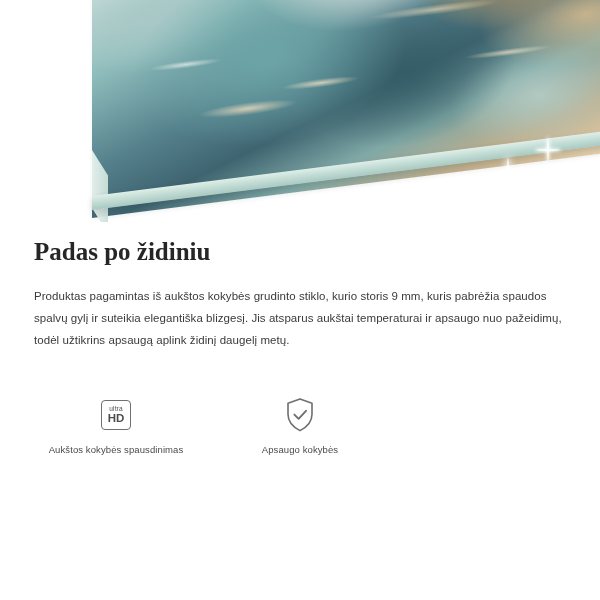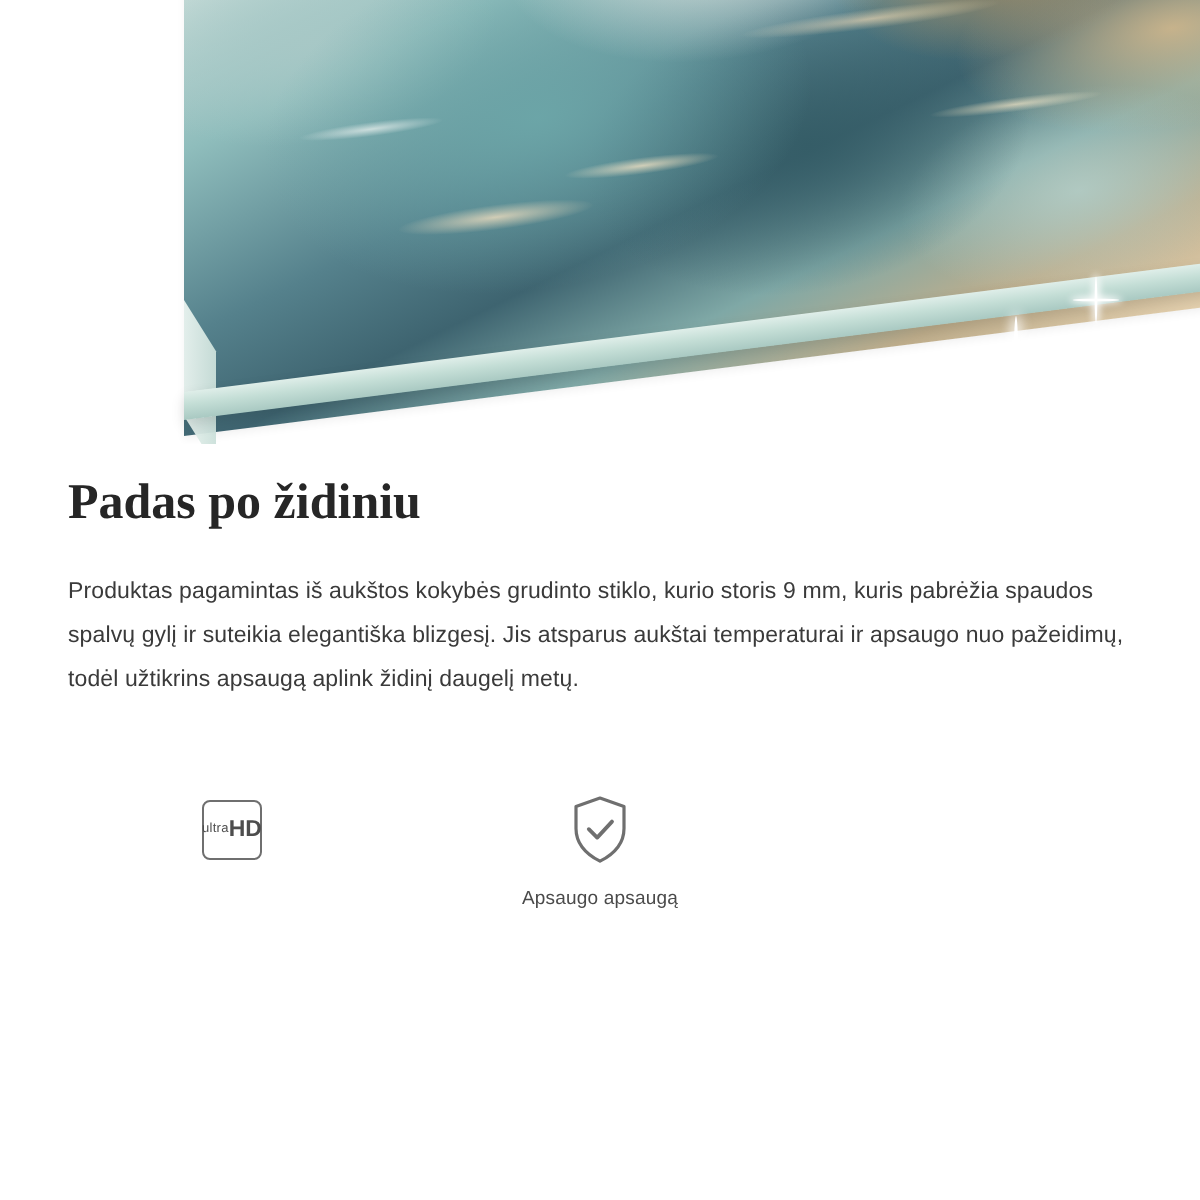--- a/index.html
+++ b/index.html
@@ -151,20 +151,21 @@
     margin-top: 6px;
     letter-spacing: .01em;
   }
   svg { display: block; }
   .ultrahd-box {
     width: 30px;
     height: 30px;
     border: 1.6px solid #6f6f6f;
     border-radius: 4px;
     display: flex;
+    flex-direction: column;
     align-items: center;
     justify-content: center;
     color: #4d4d4d;
     line-height: 1;
   }
   .ultrahd-box .u1 { font-size: 6.5px; letter-spacing: .02em; }
   .ultrahd-box .u2 { font-size: 11.5px; font-weight: bold; margin-top: 1px; }
 </style>
 </head>
 <body>
@@ -190,28 +191,29 @@
 <div class="features">
 
 
   <div class="feature">
     <div class="feature-icon">
       <div class="ultrahd-box">
         <span class="u1">ultra</span>
         <span class="u2">HD</span>
       </div>
     </div>
+    <div class="feature-label">Aukštos kokybės spausdinimas</div>
   </div>
 
   <div class="feature">
     <div class="feature-icon">
       <svg width="36" height="40" viewBox="0 0 36 40" fill="none" stroke="#6f6f6f" stroke-width="1.6" stroke-linejoin="round" stroke-linecap="round">
         <path d="M18 4l12 4.2v11c0 7.2-5 12.8-12 16.4-7-3.6-12-9.2-12-16.4v-11z"></path>
         <path d="M12.4 19.6l4.2 4.2 7.4-8" stroke-width="1.9"></path>
       </svg>
     </div>
-    <div class="feature-label">Apsaugo apsaugą</div>
+    <div class="feature-label">Apsaugo kokybės</div>
   </div>
 
 
 
 
 </div>
 
 </body></html>

